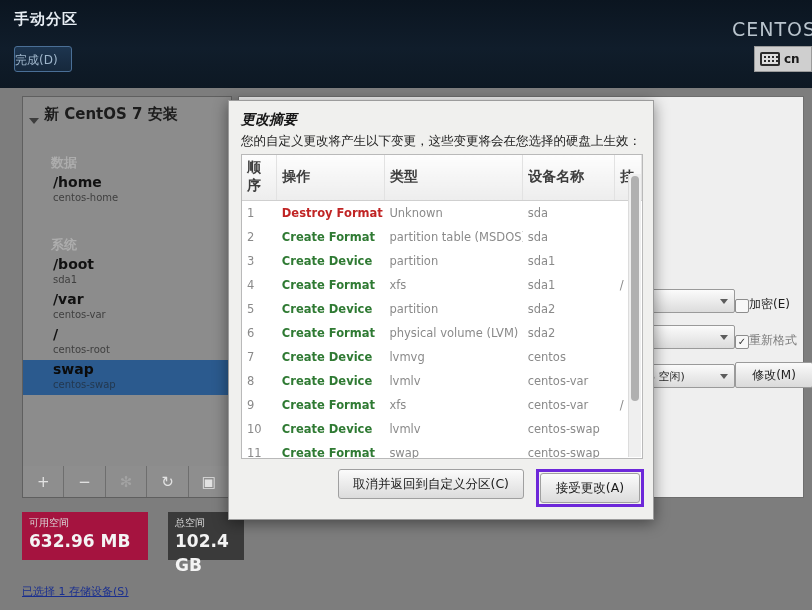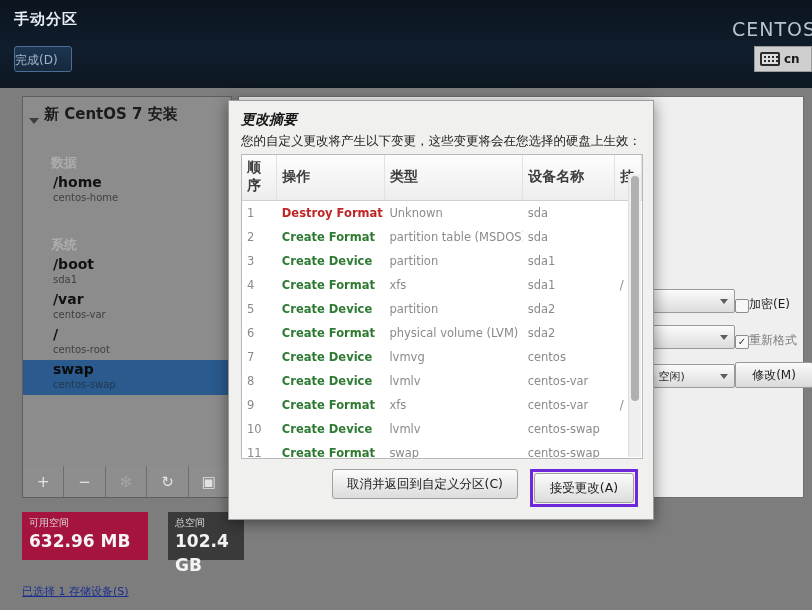--- a/index.html
+++ b/index.html
@@ -350,21 +350,21 @@
   .dlg-scroll-thumb {
     position: absolute;
     left: 2px; top: 2px;
     width: 8px; height: 225px;
     background: #b0b0b0;
     border-radius: 4px;
   }
 
   .dlg-buttons {
     position: absolute;
-    left: 5px; bottom: 12px;
+    left: 11px; bottom: 12px;
     width: 426px;
     display: flex;
     justify-content: flex-end;
     gap: 12px;
     padding-right: 22px;
     box-sizing: border-box;
   }
   .dlg-btn {
     height: 30px;
     min-width: 100px;

